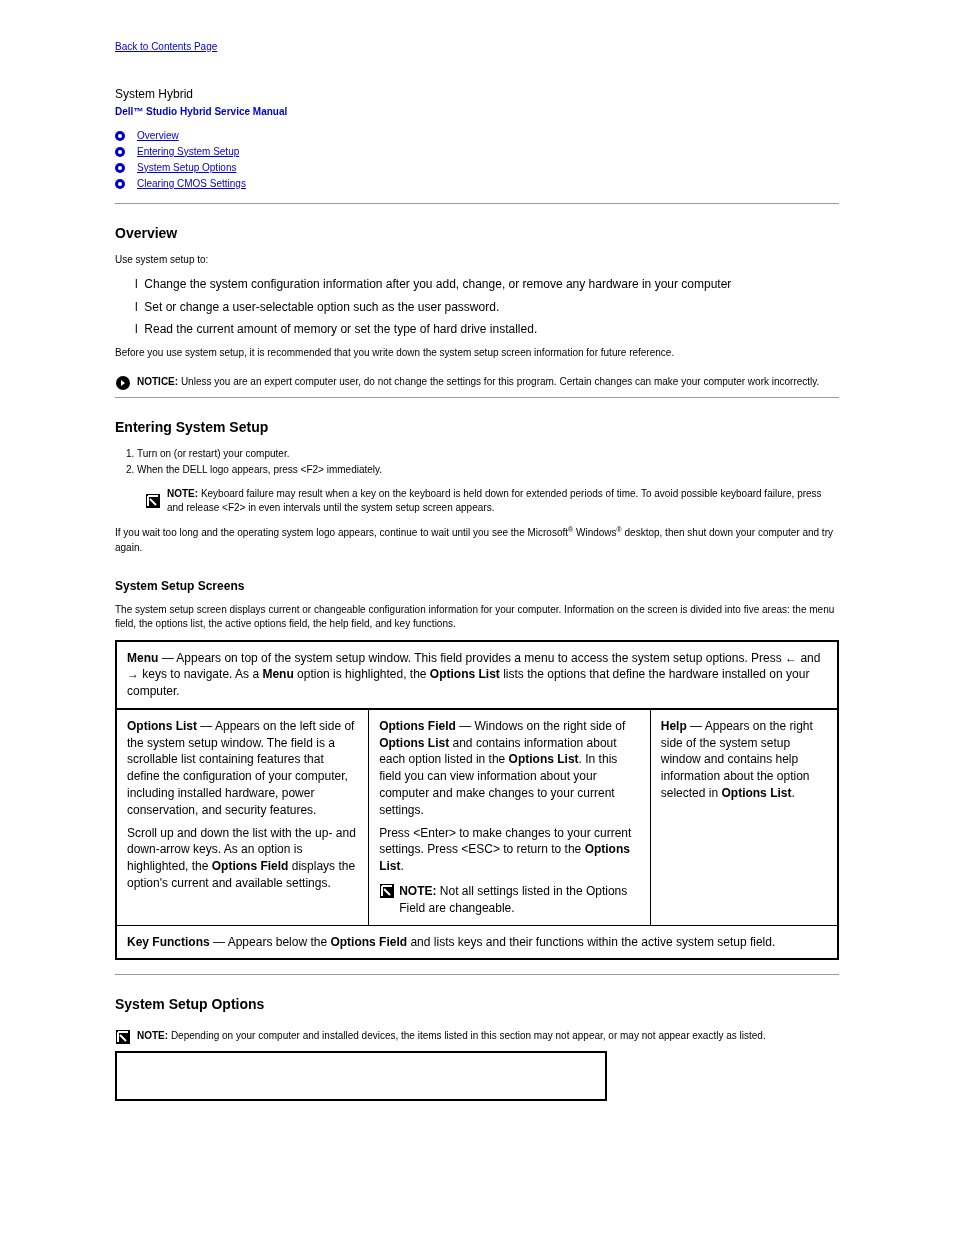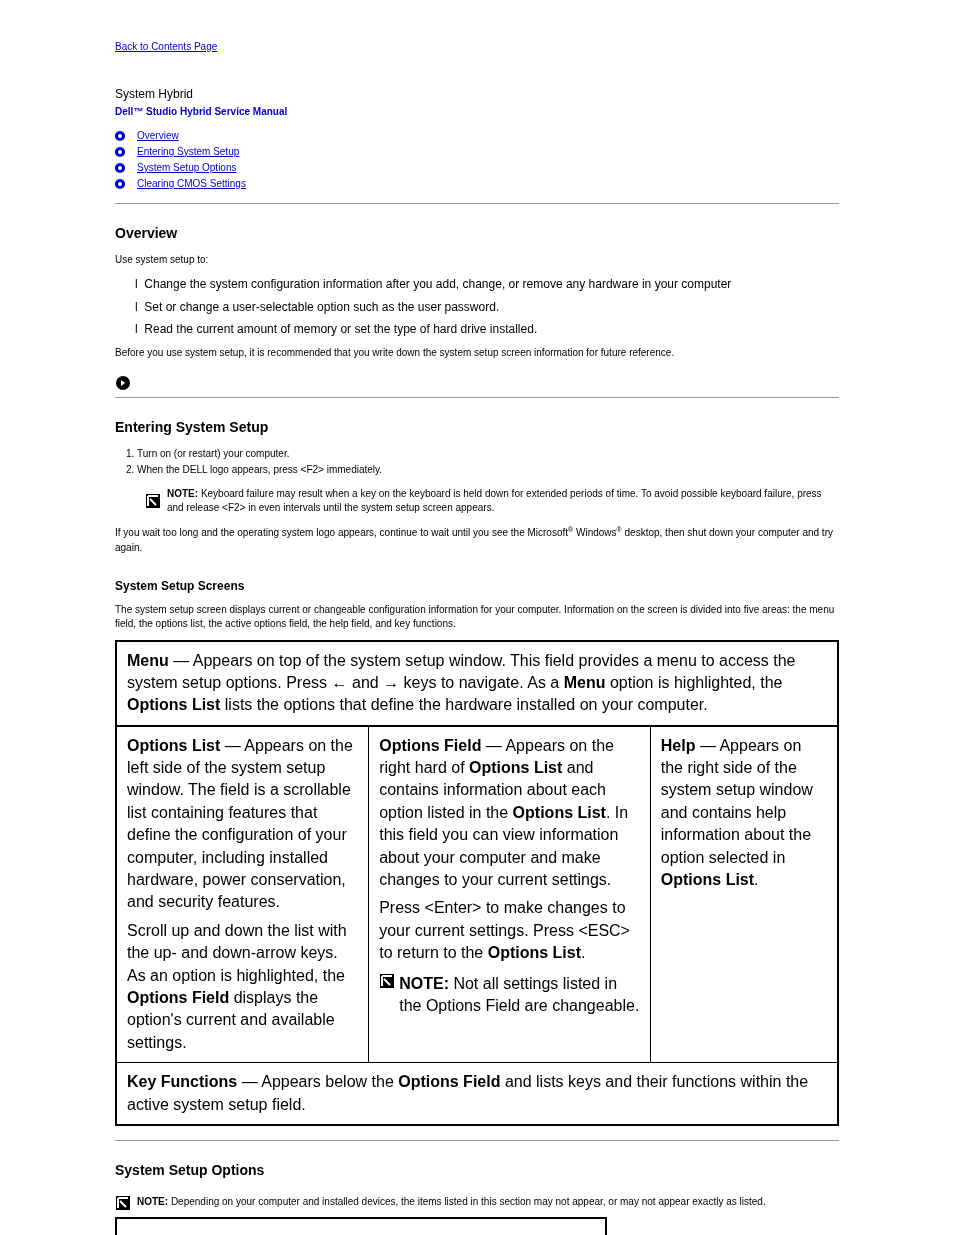--- a/index.html
+++ b/index.html
@@ -121,21 +121,21 @@
   }
   .numbered li {
     margin: 2px 0;
     font-size: 10px;
   }
   table.layout-table {
     width: 100%;
     border-collapse: collapse;
     border: 2px solid #000;
     margin: 8px 0 14px 0;
-    font-size: 16px;
+    font-size: 12px;
   }
   table.layout-table td {
     border: 1px solid #000;
     padding: 8px 10px;
     vertical-align: top;
   }
   table.layout-table .menu-row td {
     border-bottom: 2px solid #000;
   }
   .arrow { font-family: Arial, sans-serif; }
@@ -193,20 +193,21 @@
 <div class="body-item"><span class="lbl">l&nbsp;&nbsp;</span><span>Read the current amount of memory or set the type of hard drive installed.</span></div>
 <div class="body-text">Before you use system setup, it is recommended that you write down the system setup screen information for future reference.</div>
 
 <div class="notice-row">
   <span class="notice-icon">
     <svg viewBox="0 0 16 16">
         <circle cx="8" cy="8" r="7" fill="#000"></circle>
         <path d="M6 5 L10 8 L6 11 Z" fill="#fff"></path>
       </svg>
   </span>
+  <span><b>NOTICE:</b><span> Unless you are an expert computer user, do not change the settings for this program. Certain changes can make your computer work incorrectly.</span></span>
 </div>
 
 <hr class="sep">
 
 <div class="h2">Entering System Setup</div>
 <ol class="numbered">
   <li>Turn on (or restart) your computer.</li>
   <li>When the DELL logo appears, press &lt;F2&gt; immediately.</li>
 </ol>
 
@@ -235,21 +236,21 @@
       <b>Menu</b><span> — Appears on top of the system setup window. This field provides a menu to access the system setup options. Press </span><span class="arrow">←</span><span> and </span><span class="arrow">→</span><span> keys to navigate. As a </span><b>Menu</b><span> option is highlighted, the </span><b>Options List</b><span> lists the options that define the hardware installed on your computer.</span>
     </td>
   </tr>
   <tr>
     <td style="width:35%">
       <b>Options List</b><span> — Appears on the left side of the system setup window. The field is a scrollable list containing features that define the configuration of your computer, including installed hardware, power conservation, and security features.</span>
       <div style="height:6px"></div>
       <span>Scroll up and down the list with the up- and down-arrow keys. As an option is highlighted, the </span><b>Options Field</b><span> displays the option's current and available settings.</span>
     </td>
     <td style="width:39%">
-      <b>Options Field</b><span> — Appears on the right hard of </span><b>Options List</b><span> and contains information about each option listed in the </span><b>Options List</b><span>. In this field you can view information about your computer and make changes to your current settings.</span>
+      <b>Options Field</b><span> — Windows on the right side of </span><b>Options List</b><span> and contains information about each option listed in the </span><b>Options List</b><span>. In this field you can view information about your computer and make changes to your current settings.</span>
       <div style="height:6px"></div>
       <span>Press &lt;Enter&gt; to make changes to your current settings. Press &lt;ESC&gt; to return to the </span><b>Options List</b><span>.</span>
       <div style="height:8px"></div>
       <div style="display:flex;gap:4px;">
         <span class="note-icon">
           <svg viewBox="0 0 16 16">
                 <rect x="1" y="1" width="14" height="14" fill="#000"></rect>
                 <path d="M3 3 L13 3 M3 3 L3 13" stroke="#fff" stroke-width="2"></path>
                 <path d="M5 6 L11 12" stroke="#fff" stroke-width="2"></path>
               </svg>

